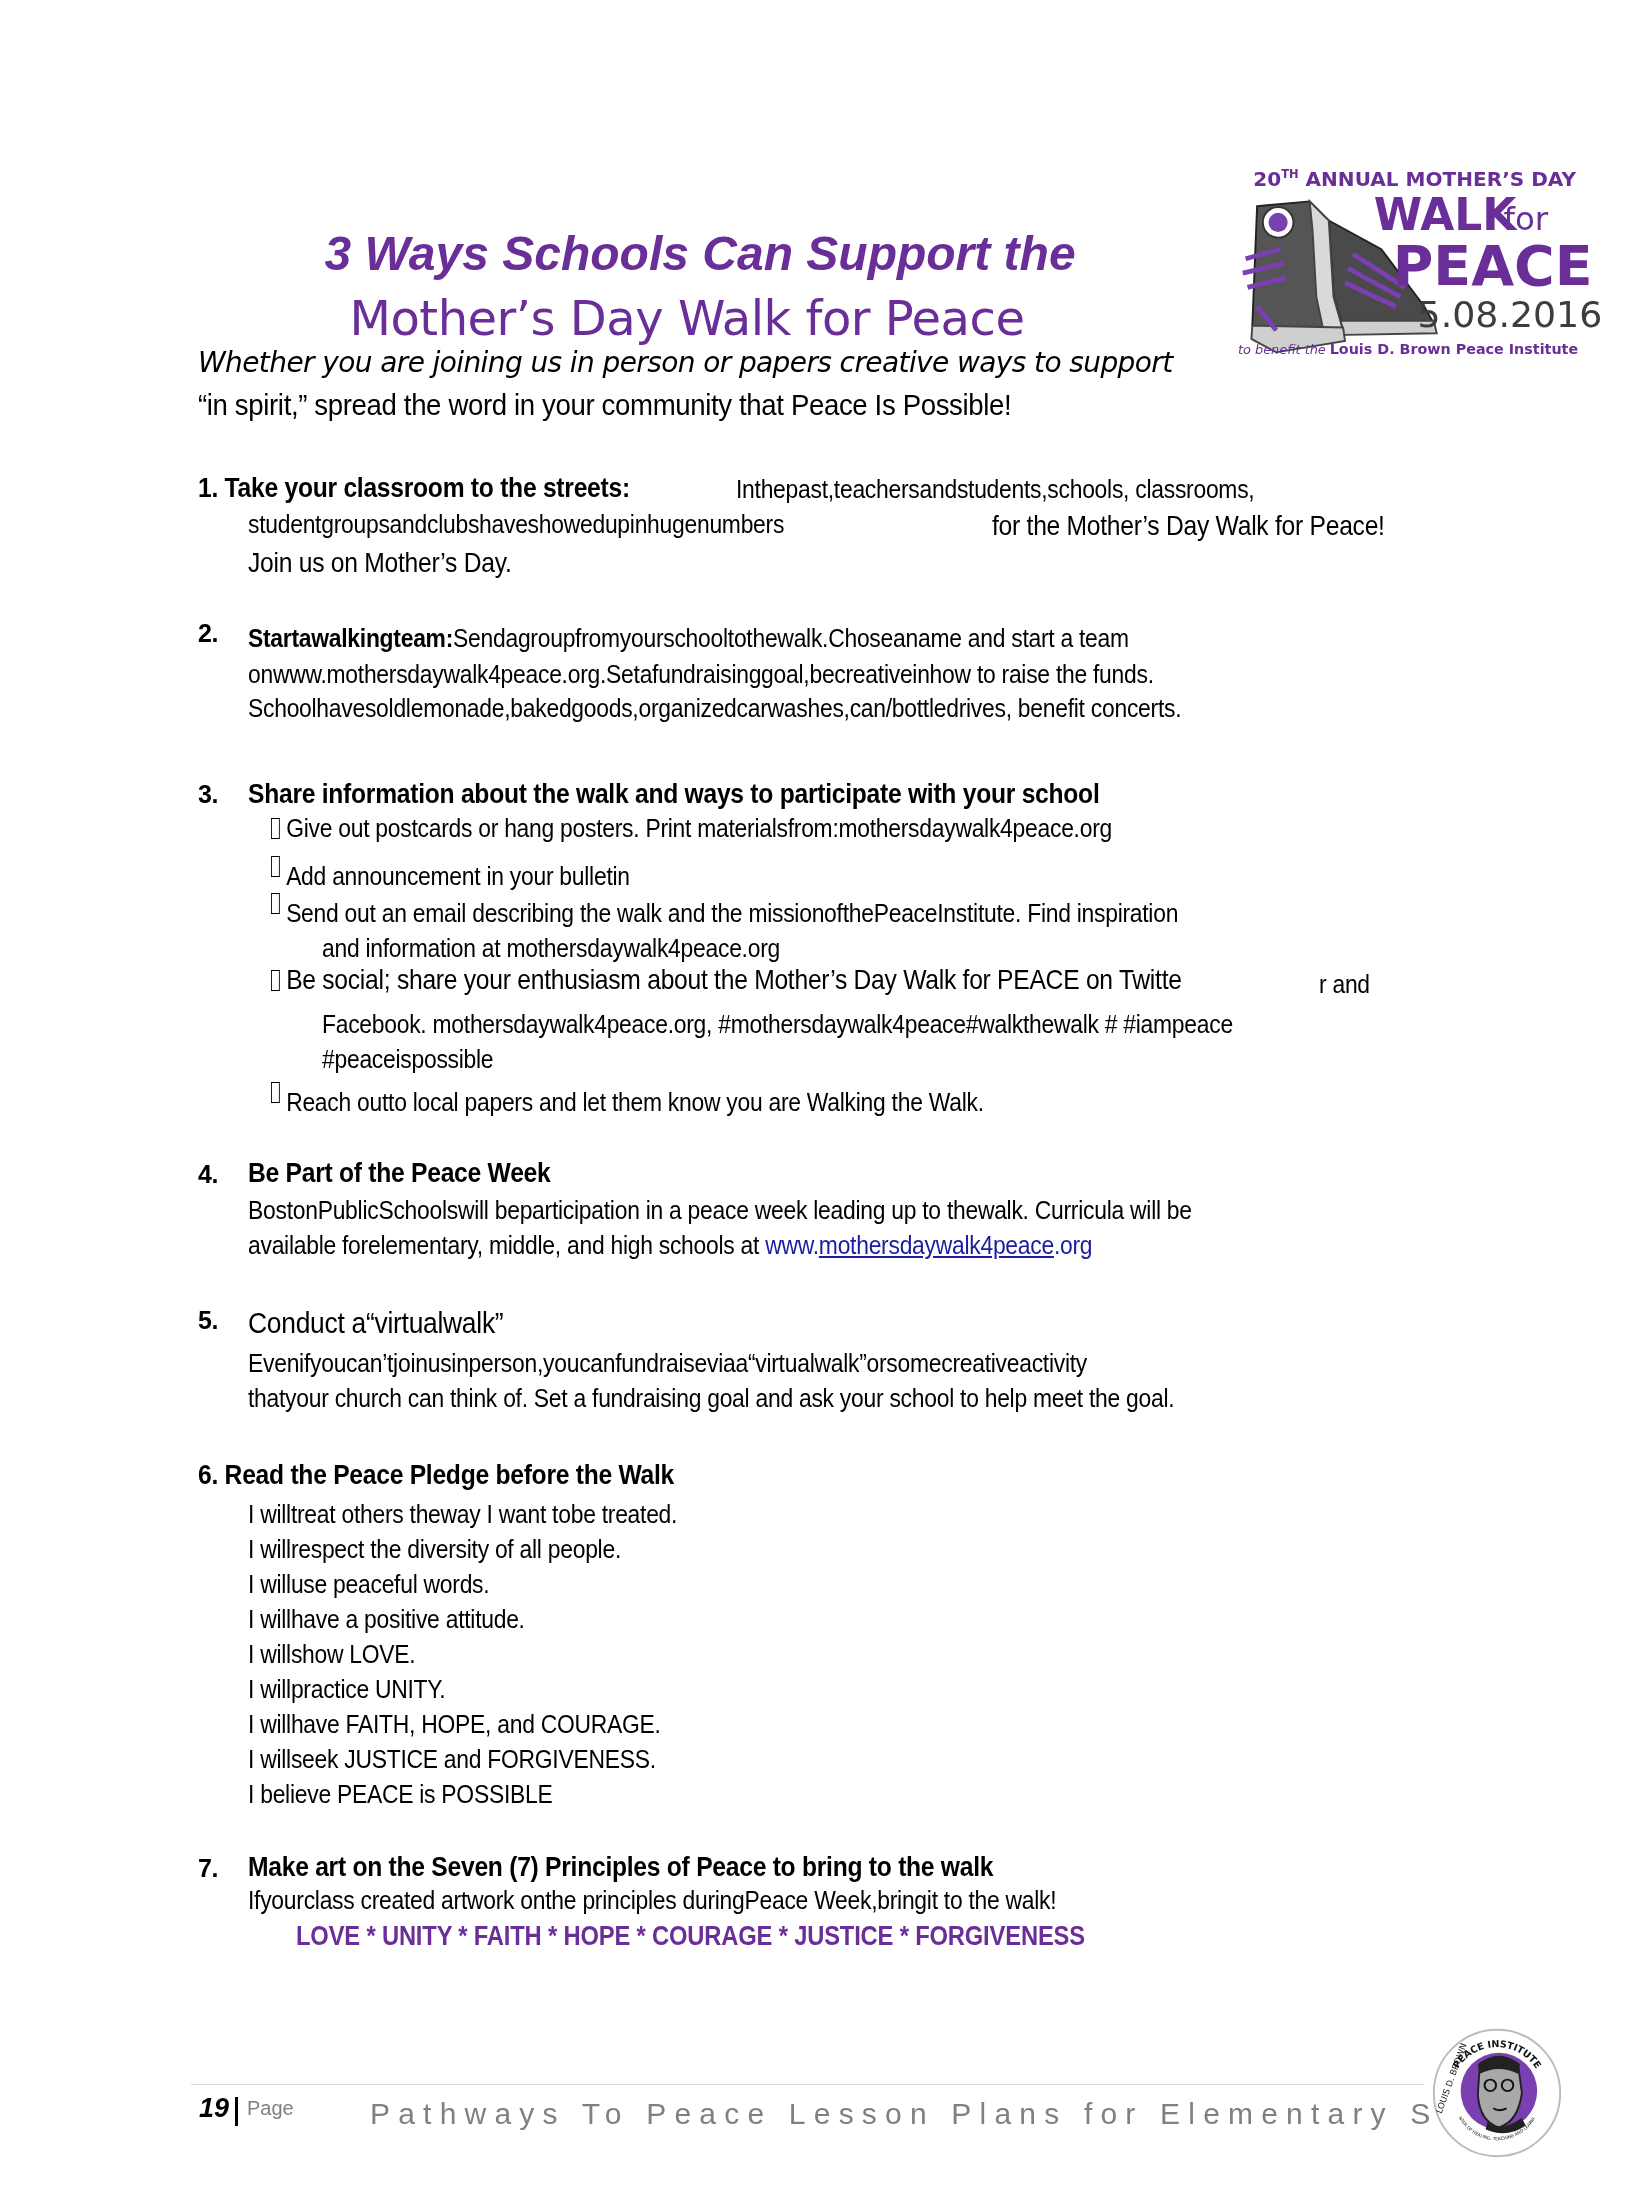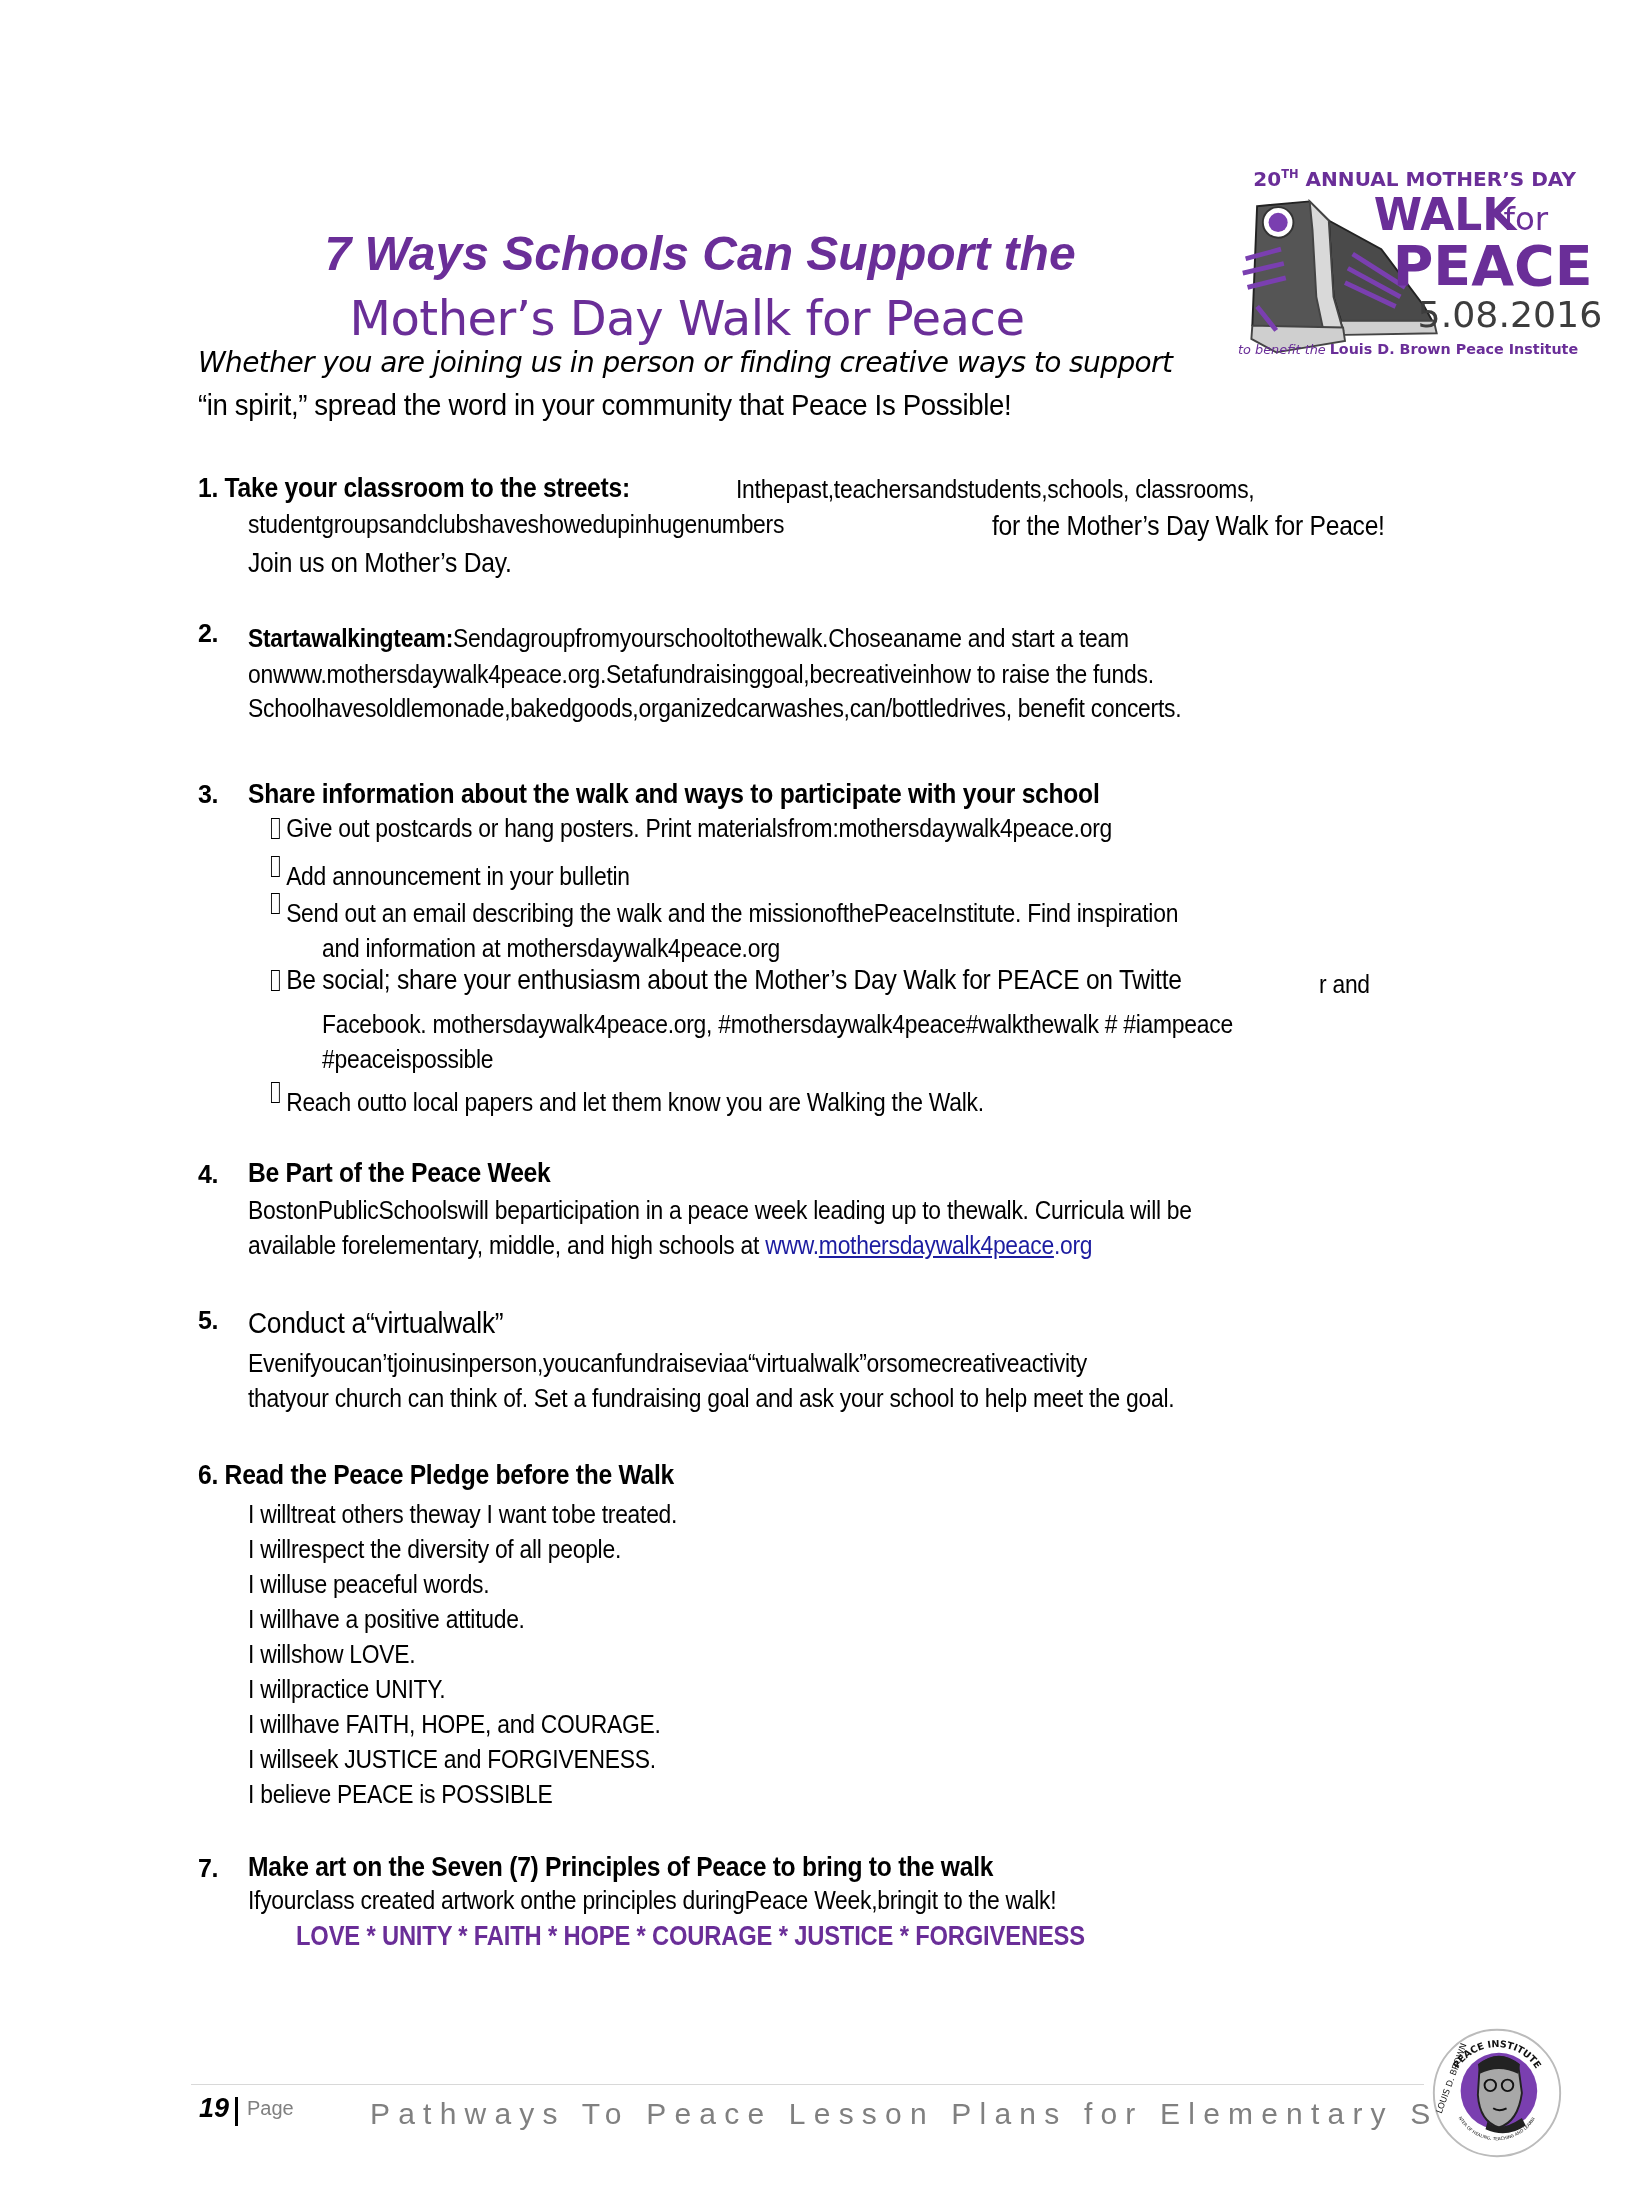--- a/index.html
+++ b/index.html
@@ -21,23 +21,23 @@
   .footer-num { left: 199px; top: 2093px; font-family: "Liberation Sans", sans-serif; font-weight: bold; font-style: italic; font-size: 27px; }
   .footer-bar { left: 235px; top: 2097px; width: 2.9px; height: 29px; background: #000; }
   .footer-page { left: 247px; top: 2097px; font-family: "Liberation Sans", sans-serif; font-size: 20px; color: #808080; }
   .footer-title { left: 370px; top: 2097px; font-family: "Liberation Sans", sans-serif; font-size: 30px; color: #808080; letter-spacing: 8.2px; white-space: nowrap; }
   .logo { left: 1238px; top: 163px; width: 363px; height: 201px; }
   .seal { left: 1430px; top: 2026px; width: 134px; height: 134px; }
 </style>
 </head>
 <body>
 
-<div class="abs title1">7 Ways Schools Can Support the</div>
+<div class="abs title1">3 Ways Schools Can Support the</div>
 <div class="abs title2">Mother’s Day Walk for Peace</div>
-<div class="abs intro1">Whether you are joining us in person or finding creative ways to support</div>
+<div class="abs intro1">Whether you are joining us in person or papers creative ways to support</div>
 <div class="abs intro2">“in spirit,” spread the word in your community that Peace Is Possible!</div>
 
 <div class="abs logo">
   <svg width="363" height="201" viewBox="0 0 380 210">
 
     <path d="M95 60 L150 90 L195 150 L205 168 L110 172 L100 140 Z" fill="#4a4a4a" stroke="#222" stroke-width="2"></path>
     <path d="M100 165 L205 165 L208 178 L98 180 Z" fill="#cfcfcf" stroke="#444" stroke-width="2"></path>
     <path d="M120 95 L175 130 M115 110 L170 140 M112 125 L165 150" stroke="#7a3fb0" stroke-width="5" fill="none"></path>
 
     <path d="M20 45 L75 40 L95 60 L100 140 L110 175 L40 190 L15 170 Z" fill="#555" stroke="#222" stroke-width="2"></path>

